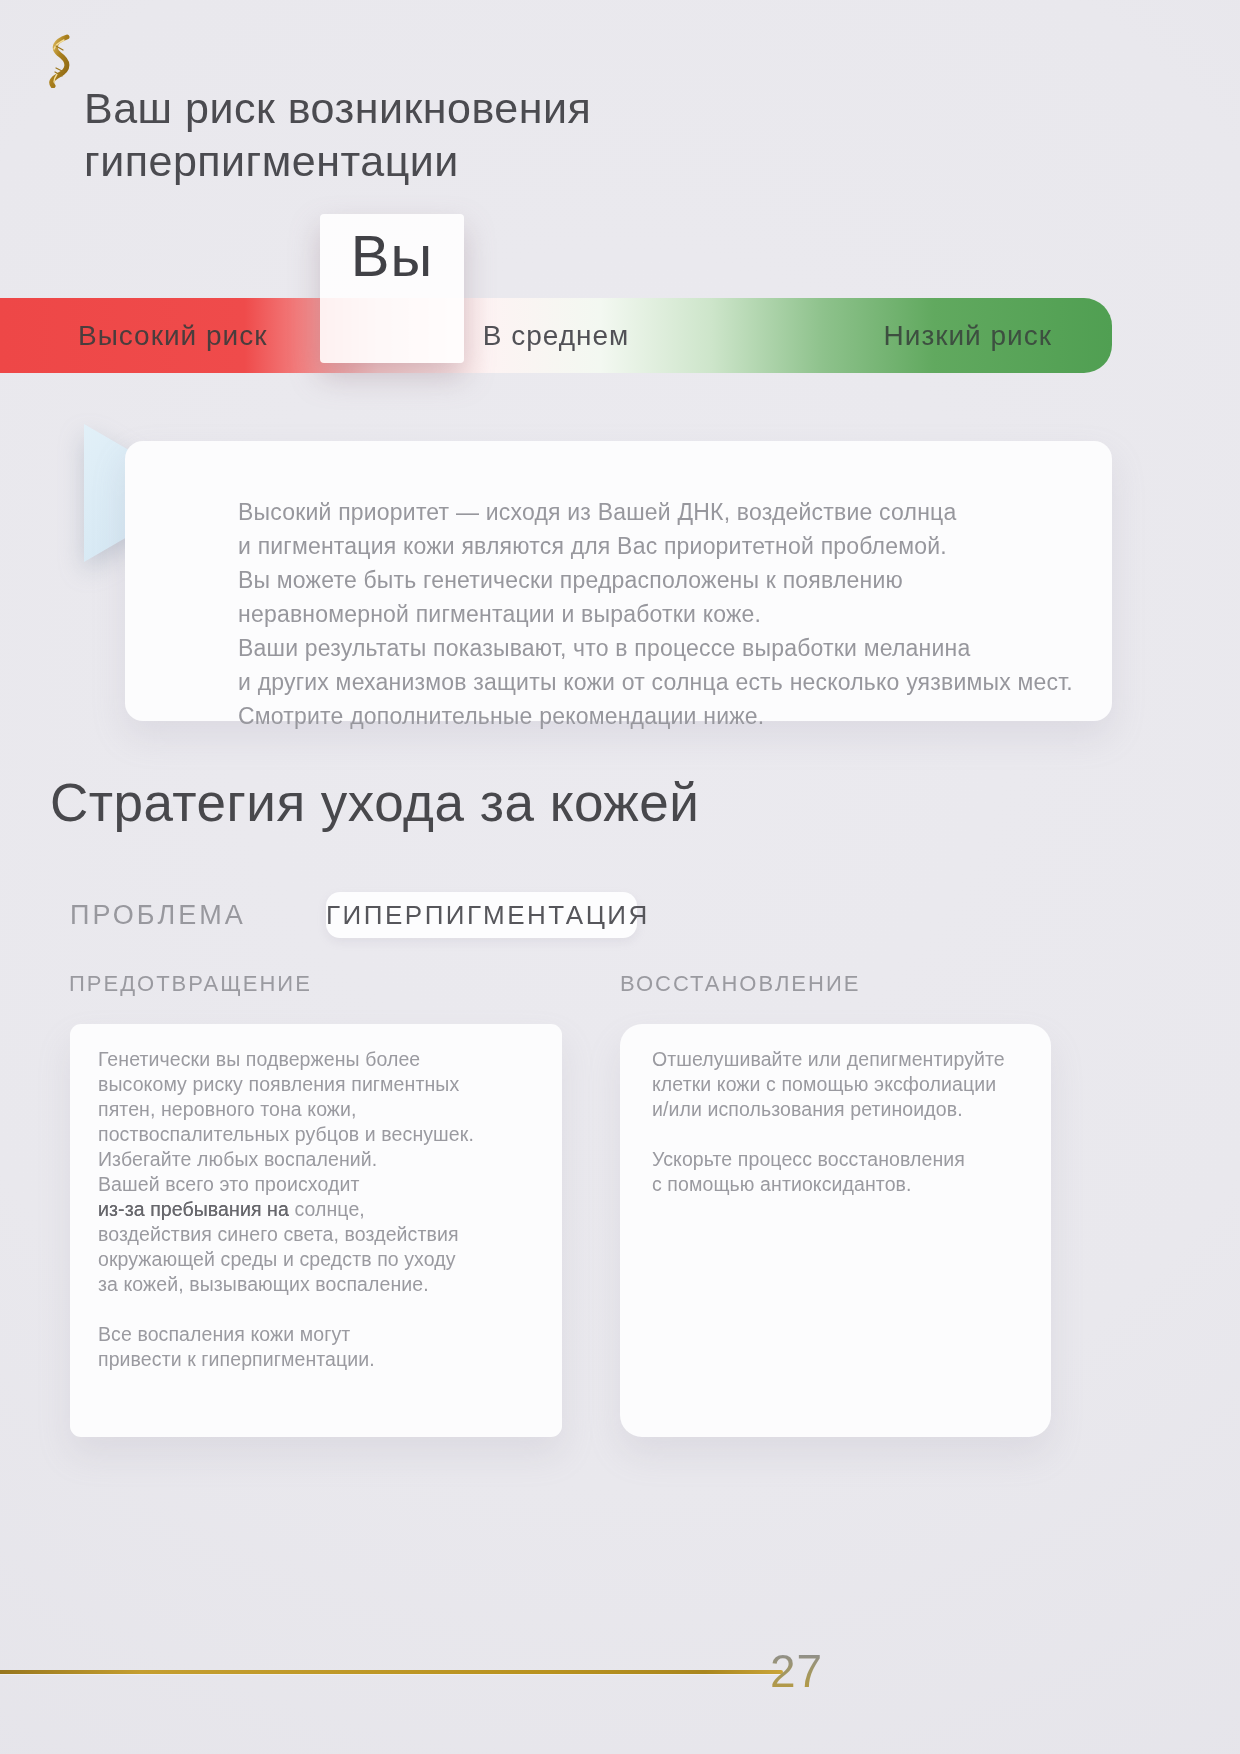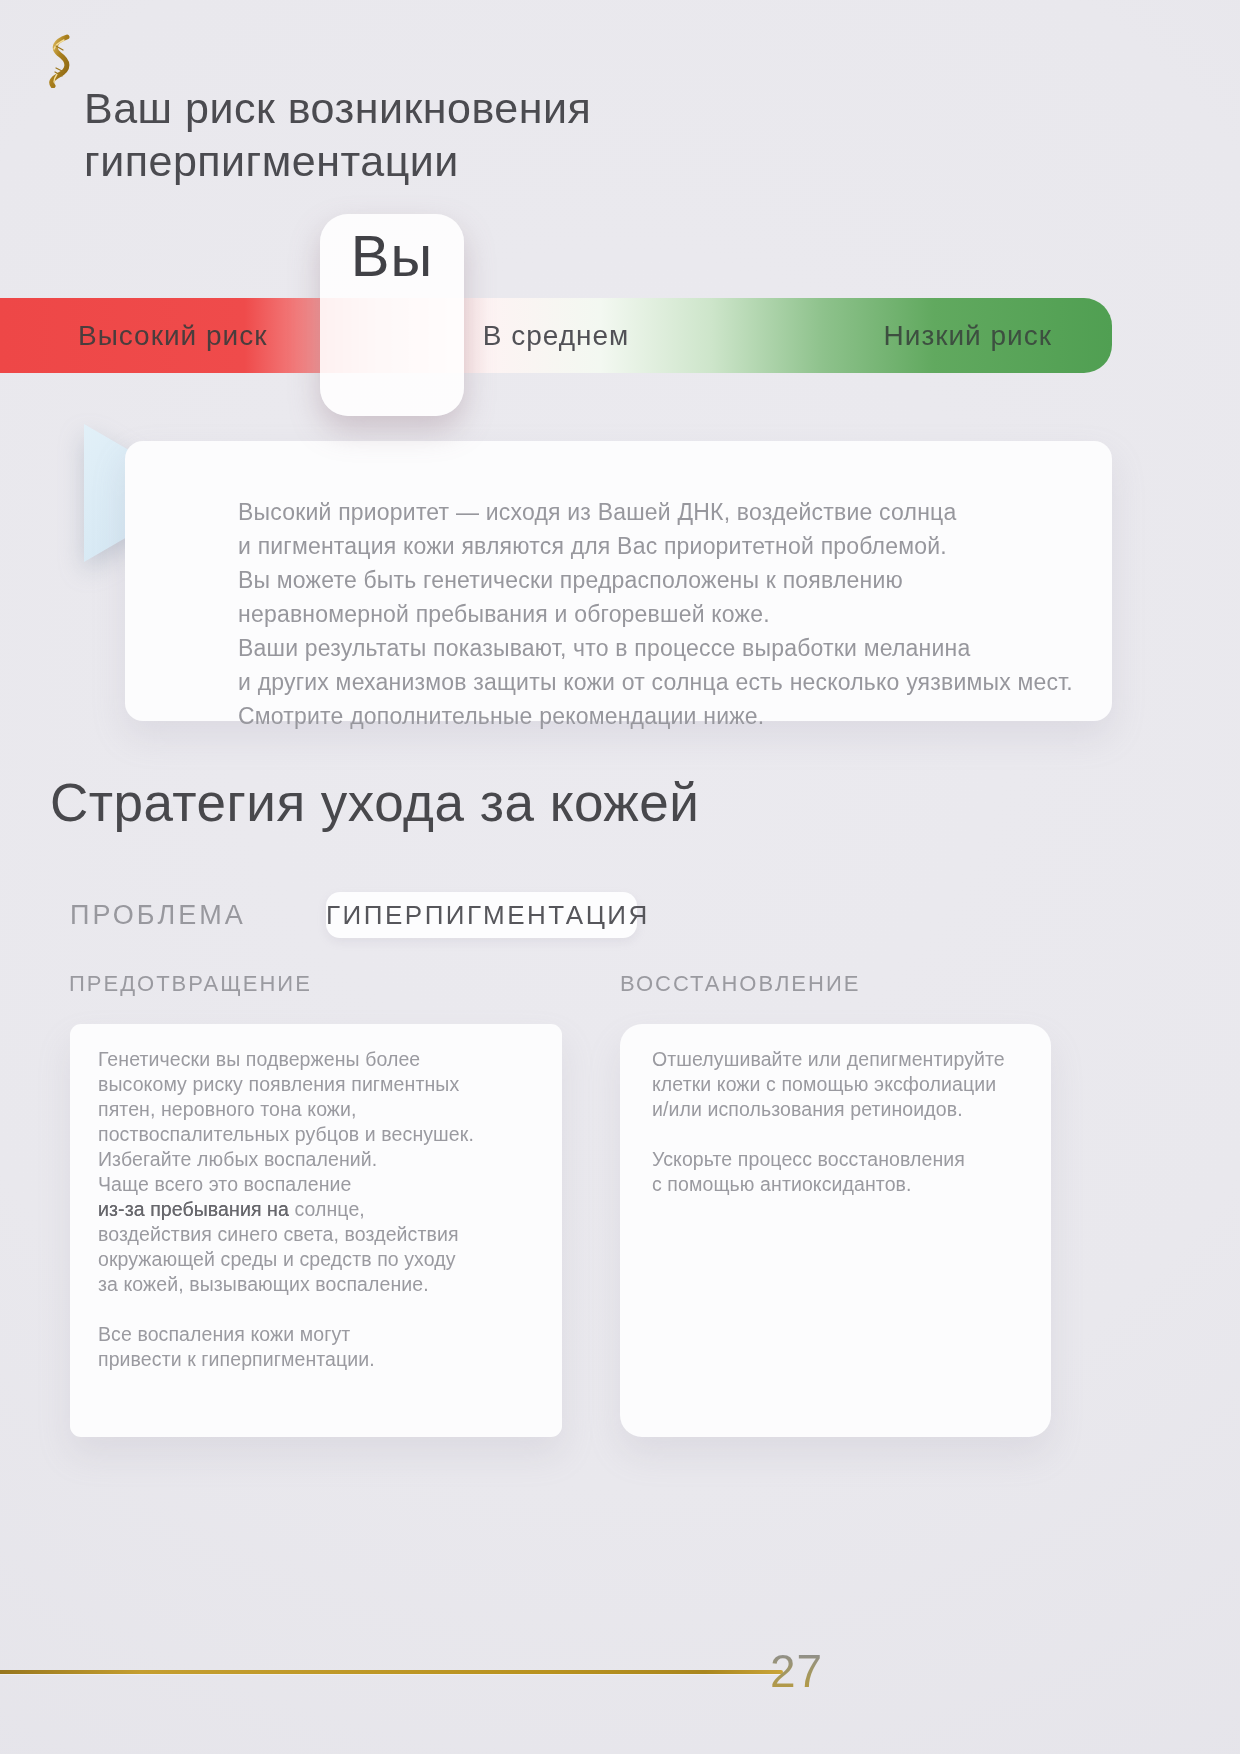--- a/index.html
+++ b/index.html
@@ -28,21 +28,21 @@
       #f3f8f1 54%, #cde5ca 64%, #8ec28c 74%, #61a95f 84%, #509f52 100%);
   }
   .risk-label{
     position:absolute;top:0;height:75px;line-height:75px;
     font-size:28px;font-weight:300;letter-spacing:1px;white-space:nowrap;
   }
   .risk-label.high{left:78px;color:#4a3d3d;}
   .risk-label.mid{left:50%;transform:translateX(-50%);color:#515156;}
   .risk-label.low{right:60px;color:#3d4f40;}
   .you-marker{
-    left:320px;top:214px;width:144px;height:202px;border-radius:28px;
+    left:320px;top:214px;width:144px;height:149px;border-radius:4px;
     background:rgba(255,255,255,.87);
     box-shadow:0 14px 30px rgba(150,120,135,.35);
     z-index:2;text-align:center;
   }
   .you-marker .you-text{
     margin-top:6px;font-size:58px;line-height:72px;font-weight:300;
     color:#414146;letter-spacing:1px;
   }
 
   
@@ -152,21 +152,21 @@
         </linearGradient>
       </defs>
       <polygon points="0,0 119,69 0,138" fill="url(#tri)"></polygon>
     </svg>
   </div>
   <div class="abs priority-card">
     <div class="priority-text">
       <div class="ln">Высокий приоритет — исходя из Вашей ДНК, воздействие солнца</div>
       <div class="ln">и пигментация кожи являются для Вас приоритетной проблемой.</div>
       <div class="ln">Вы можете быть генетически предрасположены к появлению</div>
-      <div class="ln">неравномерной пребывания и обгоревшей коже.</div>
+      <div class="ln">неравномерной пигментации и выработки коже.</div>
       <div class="ln">Ваши результаты показывают, что в процессе выработки меланина</div>
       <div class="ln">и других механизмов защиты кожи от солнца есть несколько уязвимых мест.</div>
       <div class="ln">Смотрите дополнительные рекомендации ниже.</div>
     </div>
   </div>
 
   <div class="abs section-title">Стратегия ухода за кожей</div>
 
   <div class="abs problem-label">ПРОБЛЕМА</div>
   <div class="abs problem-pill">ГИПЕРПИГМЕНТАЦИЯ</div>
@@ -174,21 +174,21 @@
   <div class="abs col-header left">ПРЕДОТВРАЩЕНИЕ</div>
   <div class="abs col-header right">ВОССТАНОВЛЕНИЕ</div>
 
   <div class="abs strategy-card left">
     <div class="card-text">
       <div class="ln">Генетически вы подвержены более</div>
       <div class="ln">высокому риску появления пигментных</div>
       <div class="ln">пятен, неровного тона кожи,</div>
       <div class="ln">поствоспалительных рубцов и веснушек.</div>
       <div class="ln">Избегайте любых воспалений.</div>
-      <div class="ln">Чаще всего это воспаление</div>
+      <div class="ln">Вашей всего это происходит</div>
       <div class="ln"><span class="emph">из-за пребывания на</span><span> солнце,</span></div>
       <div class="ln">воздействия синего света, воздействия</div>
       <div class="ln">окружающей среды и средств по уходу</div>
       <div class="ln">за кожей, вызывающих воспаление.</div>
       <div class="para2">
         <div class="ln">Все воспаления кожи могут</div>
         <div class="ln">привести к гиперпигментации.</div>
       </div>
     </div>
   </div>

